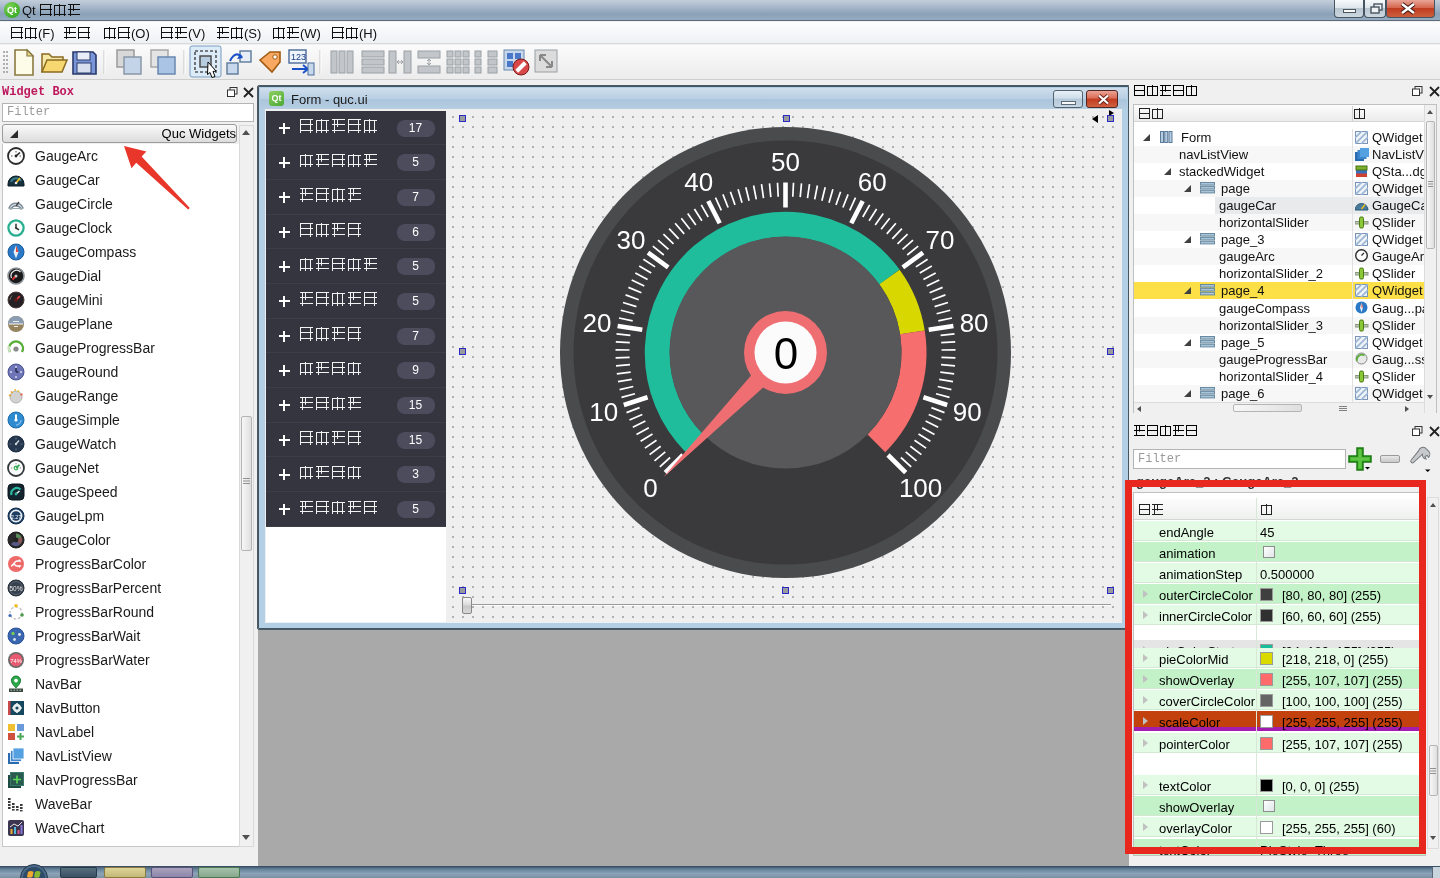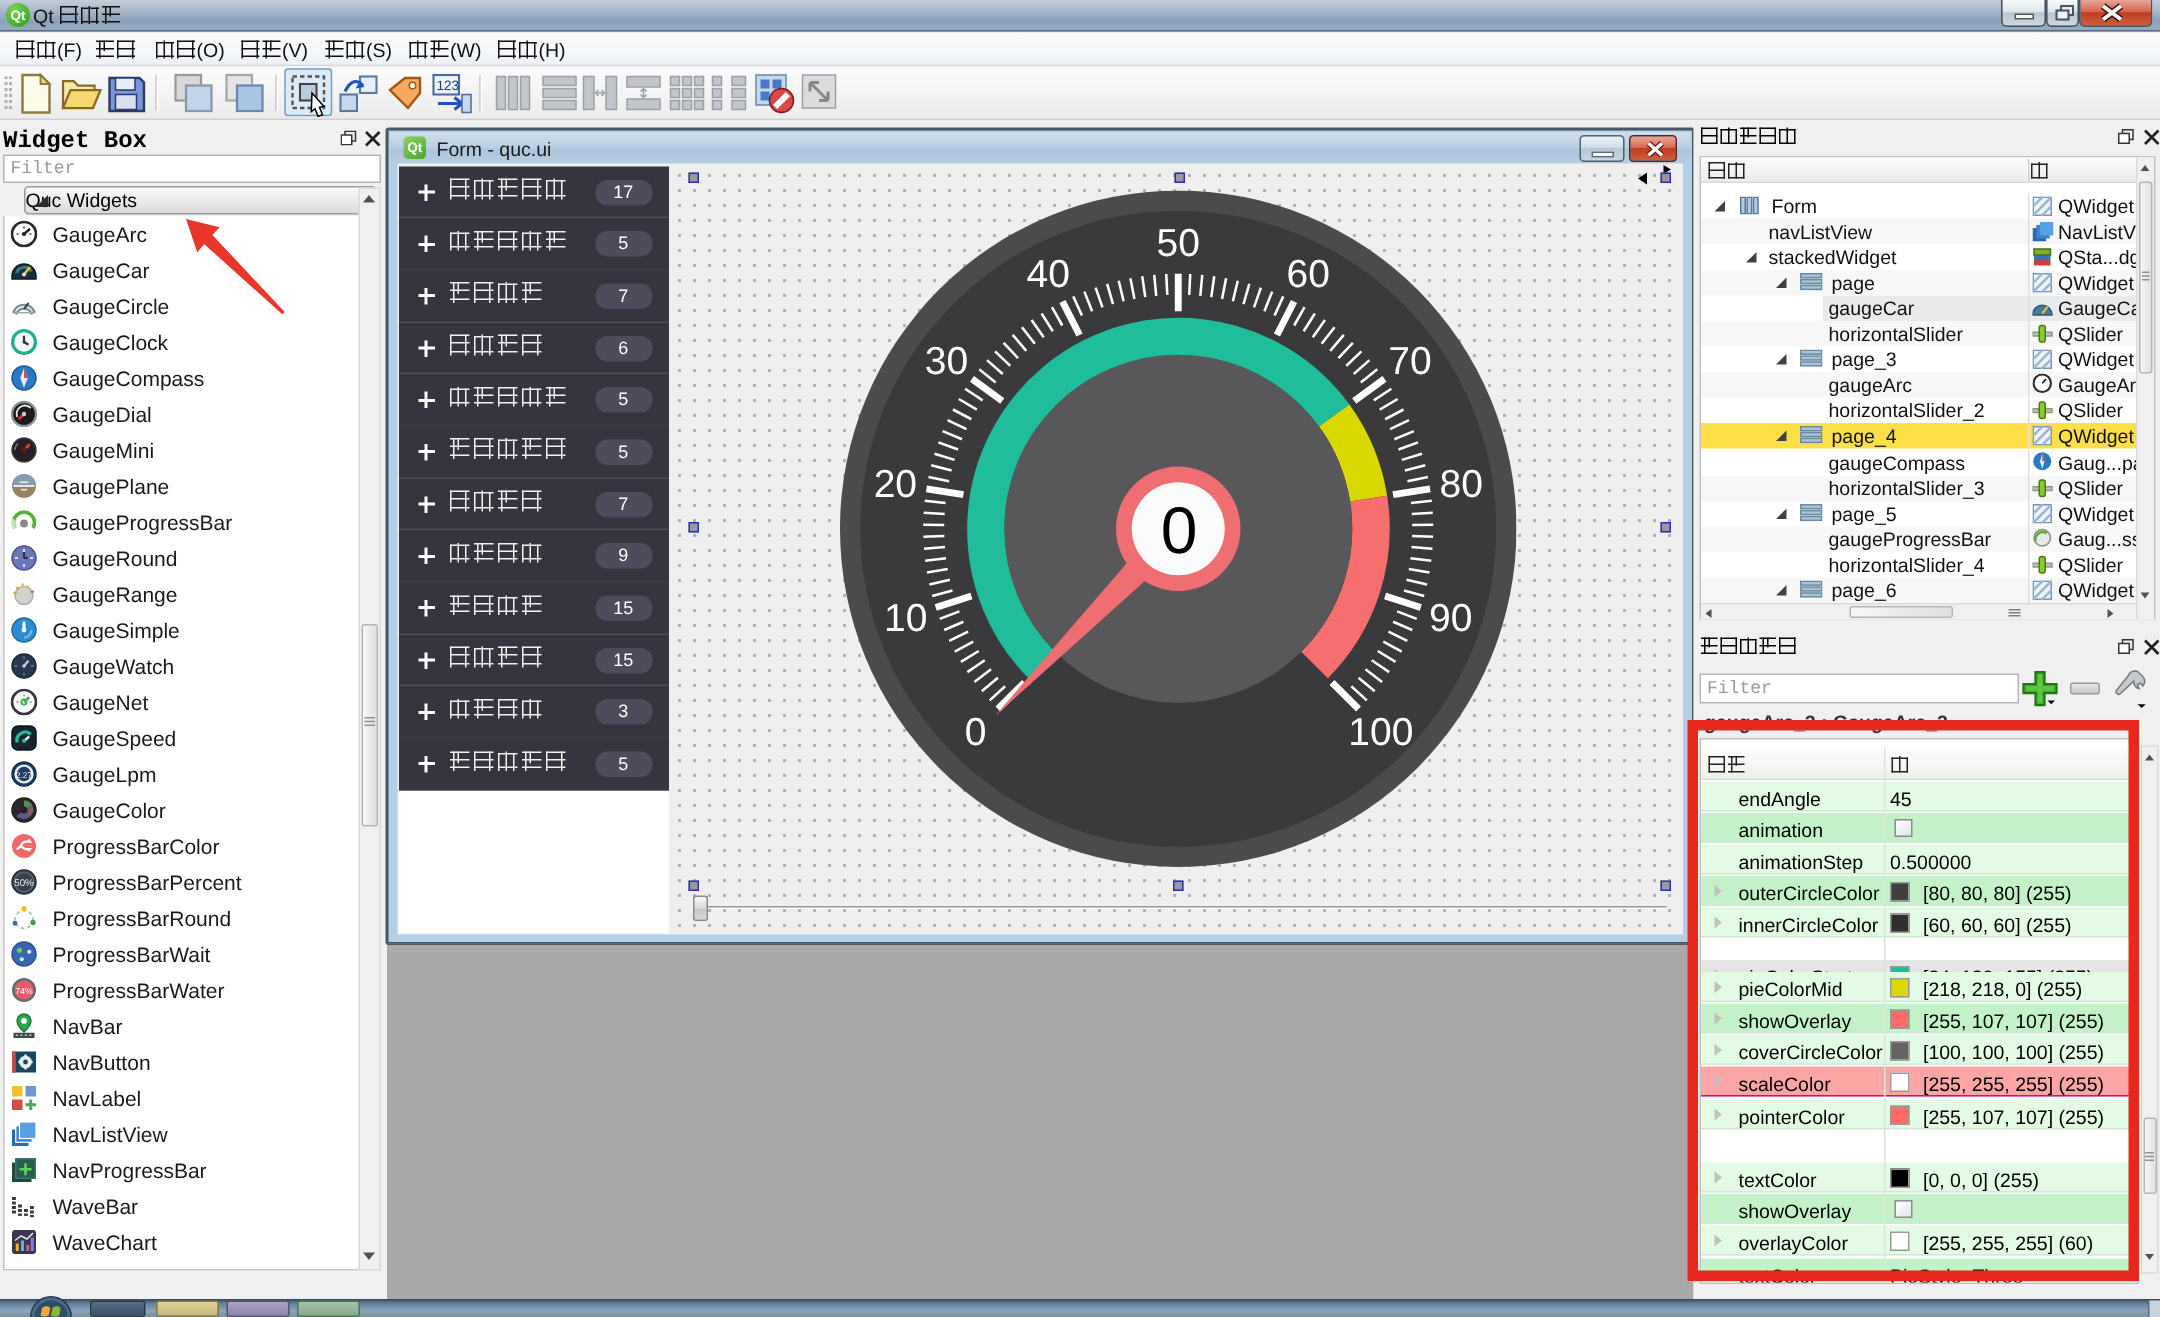--- a/index.html
+++ b/index.html
@@ -21,23 +21,23 @@
 #apptitle .h{width:12px;height:12.5px}
 .winbtn{top:0;height:18px;border:1px solid #46555f;border-top:none;border-radius:0 0 4px 4px}
 #btnmin{left:1334px;width:30px;background:linear-gradient(180deg,#f7fafc 0%,#dfe7ec 45%,#b9c7d1 50%,#cdd8e0 100%)}
 #btnmax{left:1364px;width:22px;background:linear-gradient(180deg,#f7fafc 0%,#dfe7ec 45%,#b9c7d1 50%,#cdd8e0 100%)}
 #btnclose{left:1386px;width:49px;background:linear-gradient(180deg,#e8a598 0%,#d4674f 45%,#c03d22 50%,#cc5f3d 100%)}
 #menubar{left:0;top:22px;width:1440px;height:22px;background:linear-gradient(180deg,#fdfdfe,#eef1f4);border-bottom:1px solid #d8dadd}
 .mi{position:absolute;top:4px;font-size:13px;color:#101010}
 #toolbar{left:0;top:45px;width:1440px;height:35px;background:linear-gradient(180deg,#fbfbfb,#ececec);border-bottom:1px solid #cfcfcf}
 
 #ldock{left:0;top:80px;width:258px;height:768px}
-.docktitle{font-size:16px;font-family:"Liberation Mono",monospace;font-weight:bold;color:#000000}
+.docktitle{font-size:12px;font-family:"Liberation Mono",monospace;font-weight:bold;color:#be185d}
 #wbfilter{left:2px;top:103px;width:252px;height:19px;background:#fff;border:1px solid #b4b4b4;font-family:"Liberation Mono",monospace;font-size:12px;color:#9a9a9a;line-height:17px;padding-left:4px}
-#quchdr{left:16px;top:124px;width:235px;height:19px;border:1px solid #9b9b9b;border-radius:3px;background:linear-gradient(180deg,#fafafa,#dcdcdc);font-size:13px;color:#000;text-align:left;line-height:17px}
+#quchdr{left:2px;top:124px;width:235px;height:19px;border:1px solid #9b9b9b;border-radius:3px;background:linear-gradient(180deg,#fafafa,#dcdcdc);font-size:13px;color:#000;text-align:right;line-height:17px}
 #wblist{left:2px;top:144px;width:237px;height:703px;background:#fff;border-left:1px solid #c8c8c8;border-bottom:1px solid #c8c8c8;overflow:hidden}
 .wbi{position:relative;height:24px;font-size:14px;color:#1a1a1a;white-space:nowrap}
 .wbi svg{position:absolute;left:4px;top:3px}
 .wbi span{position:absolute;left:32px;top:4px}
 #wbscroll{left:239px;top:125px;width:15px;height:722px;background:#f0f0f0;border:1px solid #d9d9d9}
 
 #rdock{left:1129px;top:80px;width:311px;height:786px;background:#f0f0f0}
 
 #oi{left:1133px;top:104px;width:304px;height:309px;background:#fff;border:1px solid #c0c0c0}
 .oihdr{position:absolute;left:0;top:0;width:100%;height:17px;background:linear-gradient(180deg,#fdfdfd,#ebebeb);border-bottom:1px solid #d5d5d5;font-size:13px;color:#222}
@@ -907,21 +907,21 @@
         <span class="pname">showOverlay</span>
         <div class="sw" style="background:#ff6b6b"></div>
         <span class="pval" style="left:148px">[255, 107, 107] (255)</span>
       </div>
       <div class="prow" style="top:197.1px;background:#e3fae5;border-bottom:1px solid #d2e8d2">
         <div class="ptri" style="left:9px;top:6px"></div>
         <span class="pname">coverCircleColor</span>
         <div class="sw" style="background:#646464"></div>
         <span class="pval" style="left:148px">[100, 100, 100] (255)</span>
       </div>
-      <div class="prow" style="top:218.3px;background:#fca5a5;border-bottom:1px solid #a21caf">
+      <div class="prow" style="top:218.3px;background:#c2410c;border-bottom:4px solid #a21caf">
         <div class="ptri" style="left:9px;top:6px"></div>
         <span class="pname">scaleColor</span>
         <div class="sw" style="background:#ffffff"></div>
         <span class="pval" style="left:148px">[255, 255, 255] (255)</span>
       </div>
       <div class="prow" style="top:239.5px;background:#e3fae5;border-bottom:1px solid #d2e8d2">
         <div class="ptri" style="left:9px;top:6px"></div>
         <span class="pname">pointerColor</span>
         <div class="sw" style="background:#ff6b6b"></div>
         <span class="pval" style="left:148px">[255, 107, 107] (255)</span>

